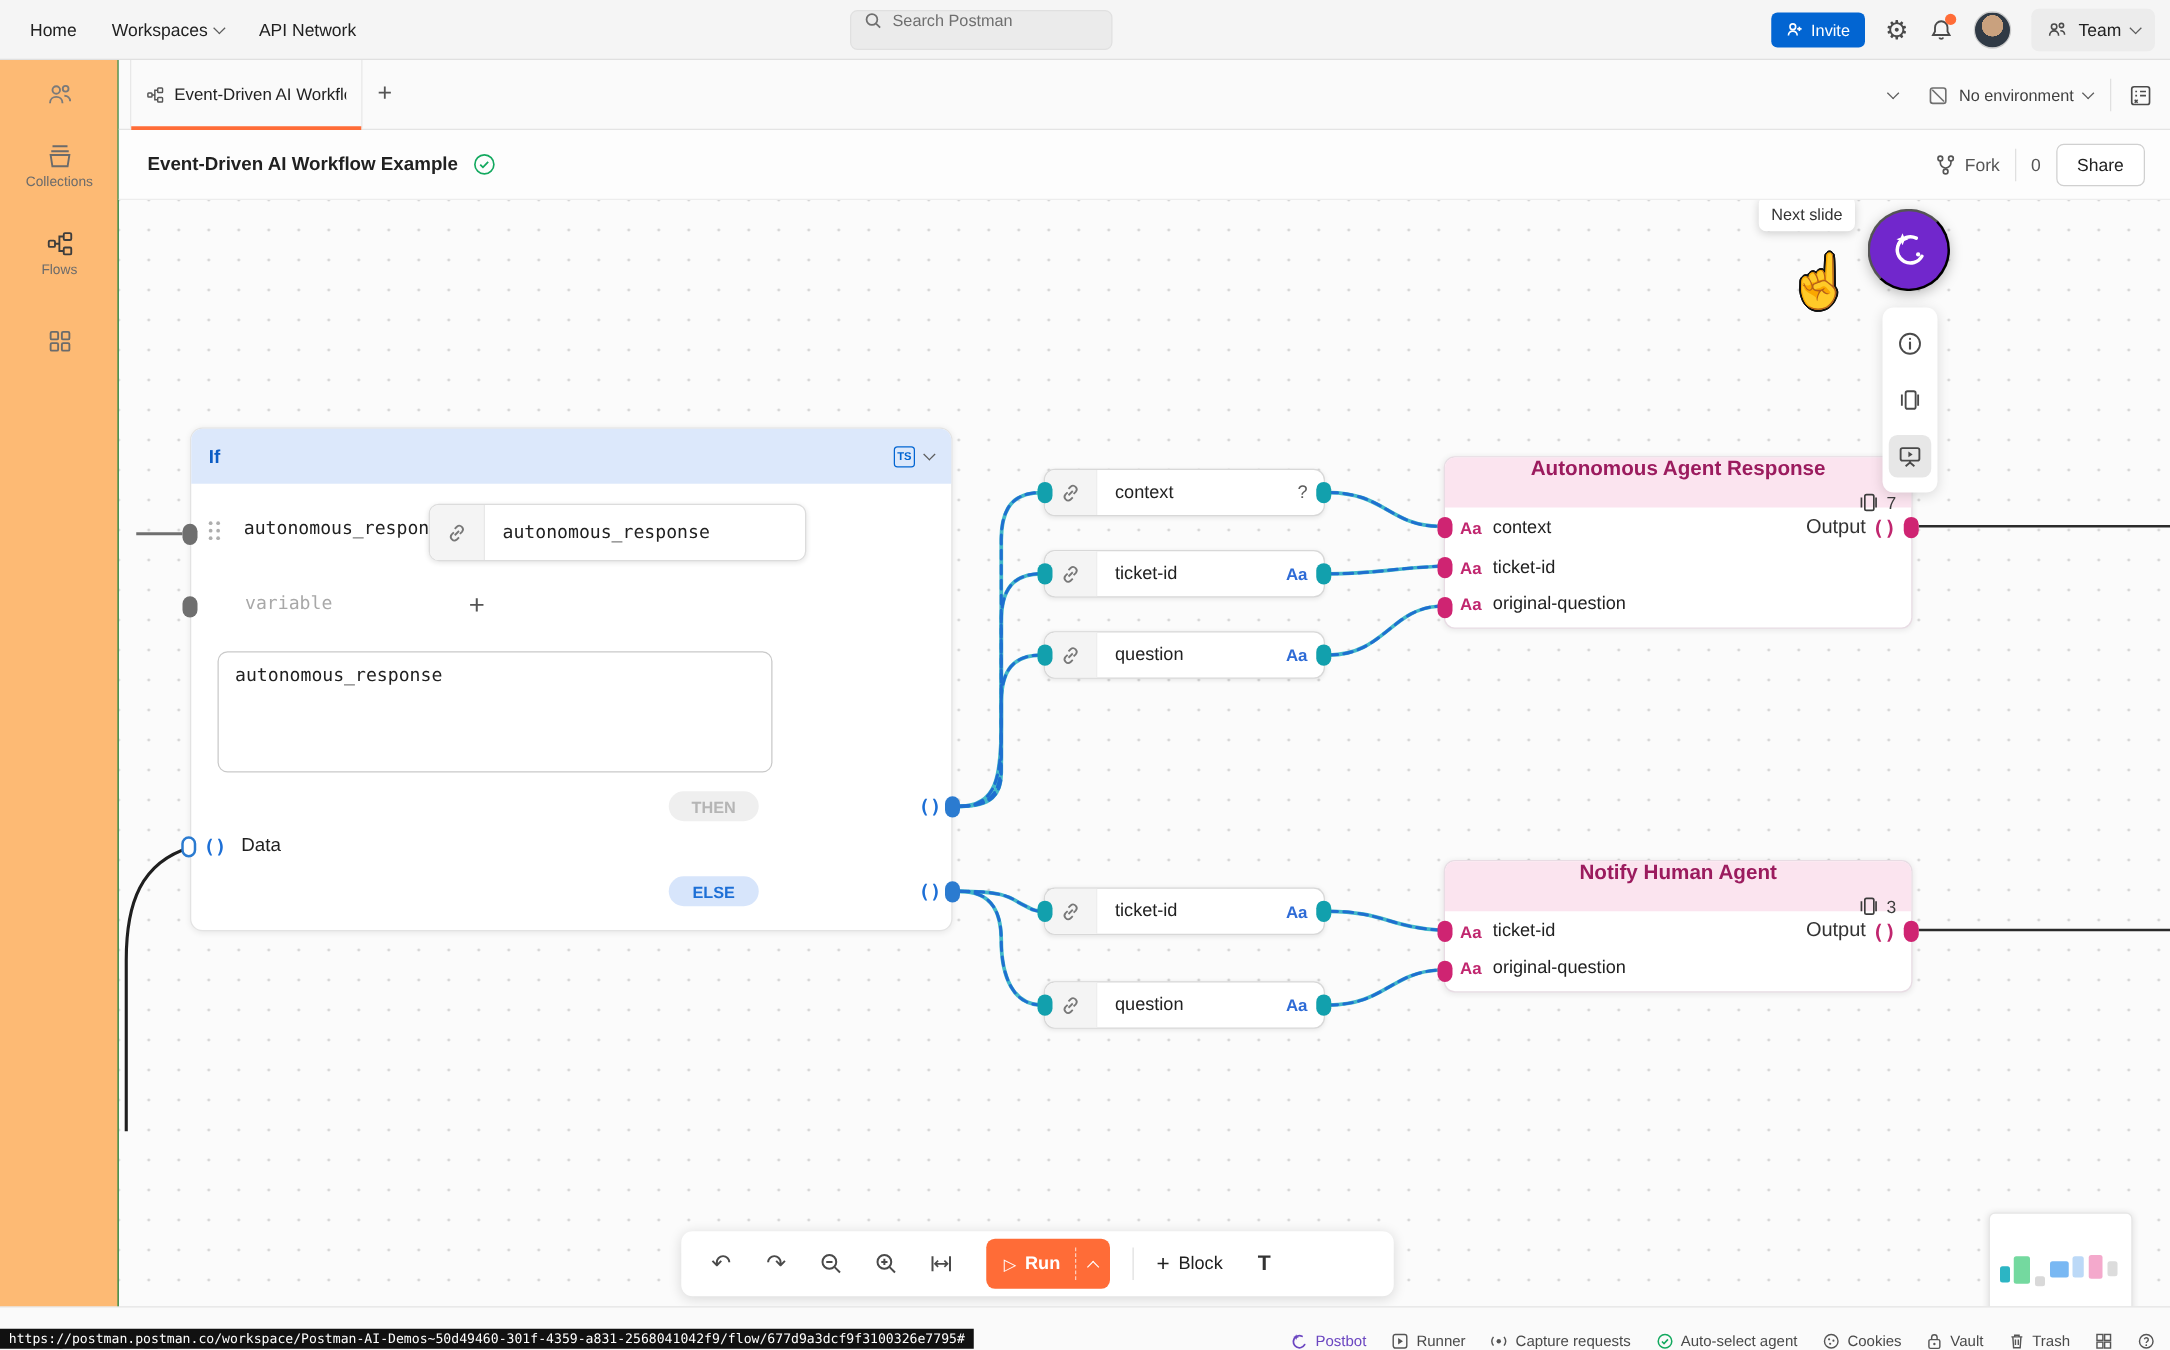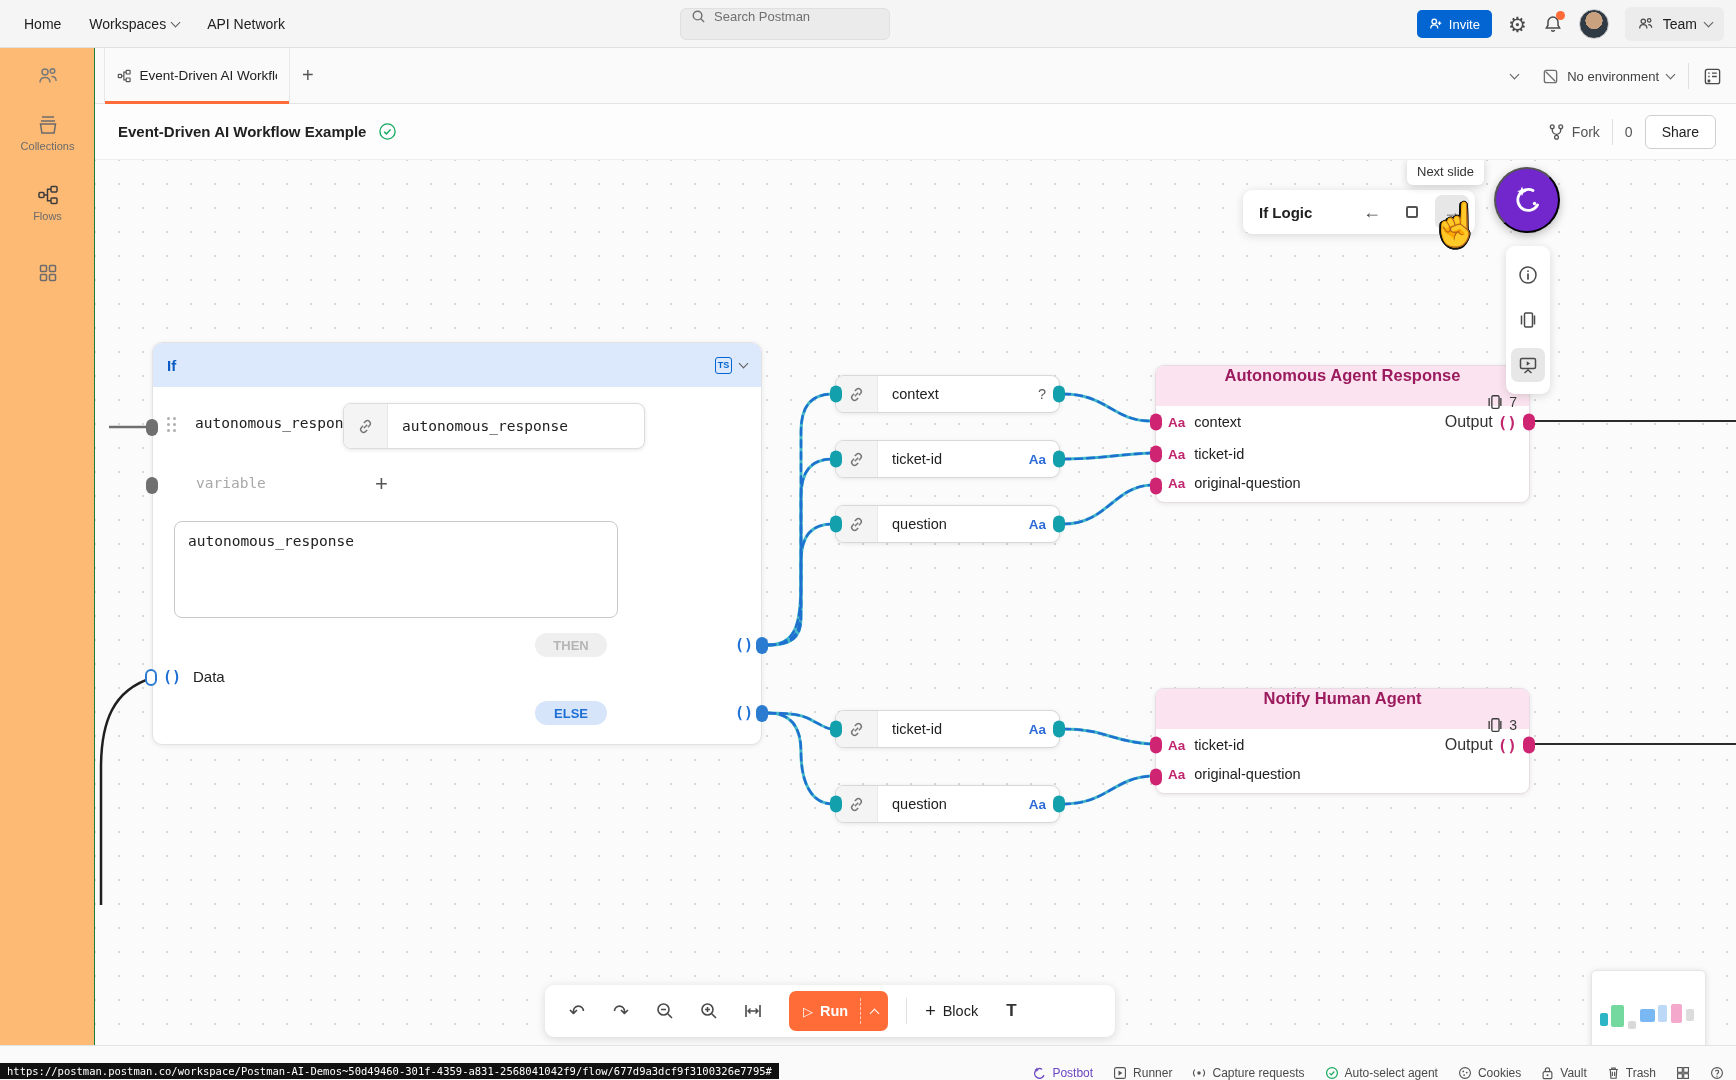--- a/index.html
+++ b/index.html
@@ -529,32 +529,20 @@
         <span class="port mag pr"></span>
       </div>
       <div class="brow" style="padding-bottom:6px;">
         <span class="port mag pl"></span>
         <span class="btyp">Aa</span>
         <span class="blbl">original-question</span>
       </div>
     </div>
   </div>
 
-  <div class="slidebar">
-    <span class="slidetitle">If Logic</span>
-    <button class="slide-btn">
-        <span>←</span>
-      </button>
-    <button class="slide-btn">
-        <span class="stopsq"></span>
-      </button>
-    <button class="slide-btn active">
-        <span>→</span>
-      </button>
-  </div>
   <div class="tooltip">
       <span>Next slide</span>
     </div>
   <span class="handcur">☝</span>
 
   <button class="pbcircle">
     <svg class="icn" width="36" height="36" viewBox="0 0 36 36">
         <path d="M24 8.5 a10.5 10.5 0 1 0 4.5 14.5" fill="none" stroke="#fff" stroke-width="2.8" stroke-linecap="round"></path>
         <circle cx="25.5" cy="21.5" r="1.7" fill="#fff"></circle>
         <path d="M13 4.5 l1.4 3.4 3.4 1.4 -3.4 1.4 -1.4 3.4 -1.4 -3.4 -3.4 -1.4 3.4 -1.4 z" fill="#fff"></path>

